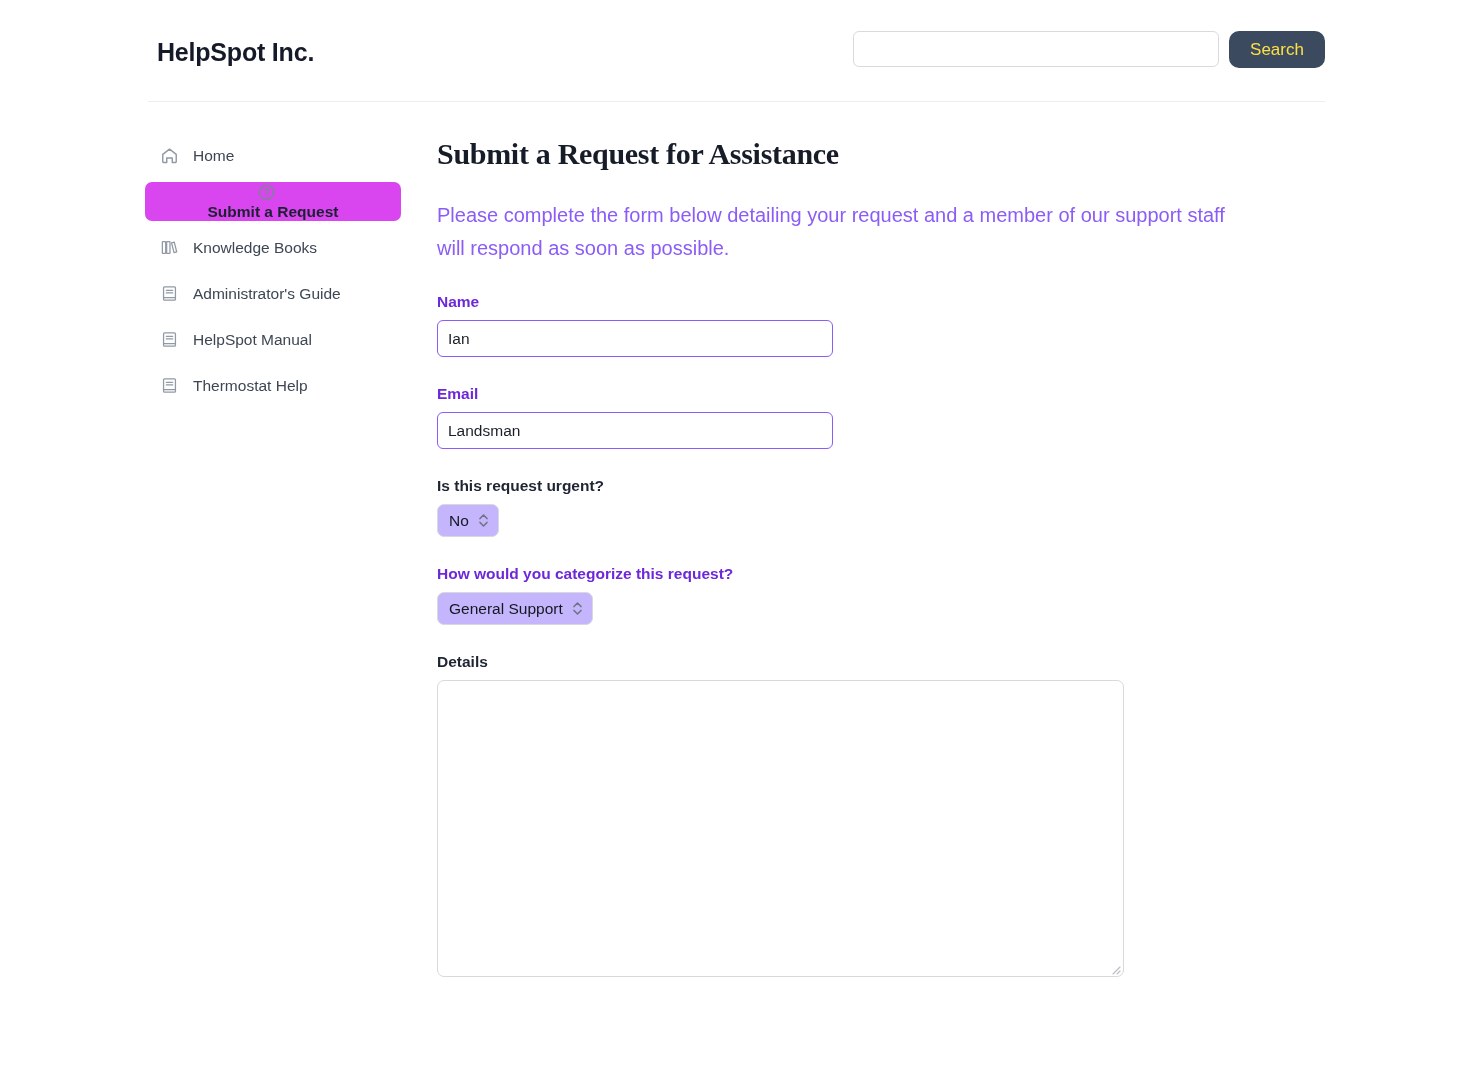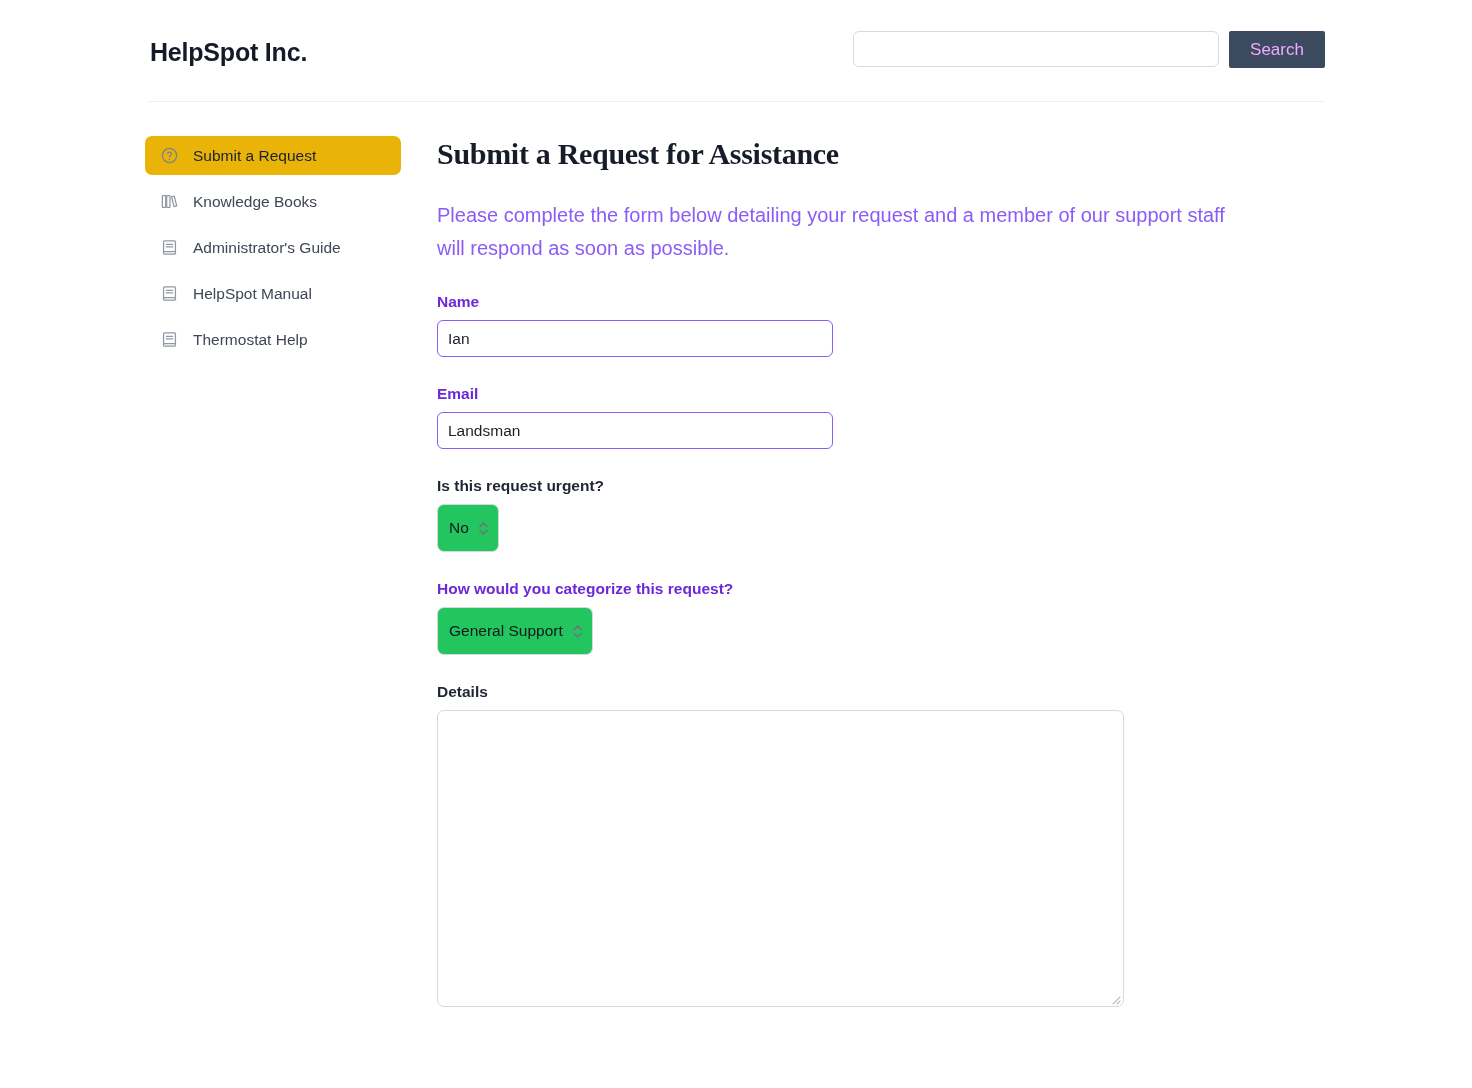--- a/index.html
+++ b/index.html
@@ -24,21 +24,21 @@
   
   .header {
     position: absolute;
     left: 148px;
     top: 0;
     width: 1177px;
     height: 102px;
   }
   .brand {
     position: absolute;
-    left: 2px;
+    left: 9px;
     top: 38px;
     font-size: 25px;
     font-weight: bold;
     color: #151a28;
     letter-spacing: -0.2px;
     white-space: nowrap;
   }
   .search-wrap {
     position: absolute;
     right: 0;
@@ -56,23 +56,23 @@
     font-size: 14px;
     font-family: "Liberation Sans", sans-serif;
     color: #222;
     outline: none;
   }
   .search-button {
     margin-left: 10px;
     width: 96px;
     height: 37px;
     background: #3b4a5f;
-    color: #f0abfc;
+    color: #fde047;
     border: none;
-    border-radius: 2px;
+    border-radius: 10px;
     font-size: 17px;
     font-family: "Liberation Sans", sans-serif;
     cursor: pointer;
     line-height: 1;
   }
   .header-rule {
     position: absolute;
     left: 148px;
     top: 101px;
     width: 1177px;
@@ -94,23 +94,24 @@
     padding: 0 14px 0 14px;
     margin-bottom: 7px;
     border-radius: 7px;
     color: #3e4654;
     font-size: 15.5px;
     text-decoration: none;
     cursor: pointer;
     white-space: nowrap;
   }
   .nav-item.active {
-    background: #eab308;
+    background: #d946ef;
     color: #1b2130;
-    font-weight: normal;
+    font-weight: bold;
+    flex-direction: column;
   }
   .nav-icon {
     width: 21px;
     height: 21px;
     margin-right: 13px;
     flex: 0 0 21px;
     display: flex;
     align-items: center;
     justify-content: center;
     color: #9099a6;
@@ -163,24 +164,24 @@
     font-size: 15.5px;
     font-family: "Liberation Sans", sans-serif;
     color: #1b1f28;
     outline: none;
   }
 
   
   .select-box {
     display: inline-flex;
     align-items: center;
-    height: 48px;
+    height: 33px;
     border: 1px solid #d8d9dc;
     border-radius: 7px;
-    background: #22c55e;
+    background: #c4b5fd;
     padding: 0 9px 0 11px;
     cursor: pointer;
     user-select: none;
   }
   .select-value {
     font-size: 15.5px;
     color: #14181f;
     white-space: nowrap;
   }
   .select-stepper {
@@ -228,20 +229,28 @@
 
     <div class="search-wrap">
       <input class="search-input" type="text" placeholder="" style="">
       <button class="search-button">Search</button>
     </div>
   </div>
   <div class="header-rule"></div>
 
   <nav class="sidebar">
 
+    <div class="nav-item">
+      <span class="nav-icon">
+        <svg width="19" height="19" viewBox="0 0 24 24" fill="none" stroke="currentColor" stroke-width="1.8" stroke-linecap="round" stroke-linejoin="round">
+          <path d="M3.5 10.5 12 4l8.5 6.5V20a.8.8 0 0 1-.8.8h-4.2v-5.6H8.5v5.6H4.3a.8.8 0 0 1-.8-.8z"></path>
+        </svg>
+      </span>
+      <span>Home</span>
+    </div>
 
     <div class="nav-item active">
       <span class="nav-icon">
         <svg width="19" height="19" viewBox="0 0 24 24" fill="none" stroke="currentColor" stroke-width="1.7" stroke-linecap="round" stroke-linejoin="round">
           <circle cx="12" cy="12" r="9"></circle>
           <path d="M9.6 9.3a2.5 2.5 0 0 1 4.8.9c0 1.7-2.4 2.1-2.4 3.6"></path>
           <circle cx="12" cy="17" r="0.9" fill="currentColor" stroke="none"></circle>
         </svg>
       </span>
       <span>Submit a Request</span>

